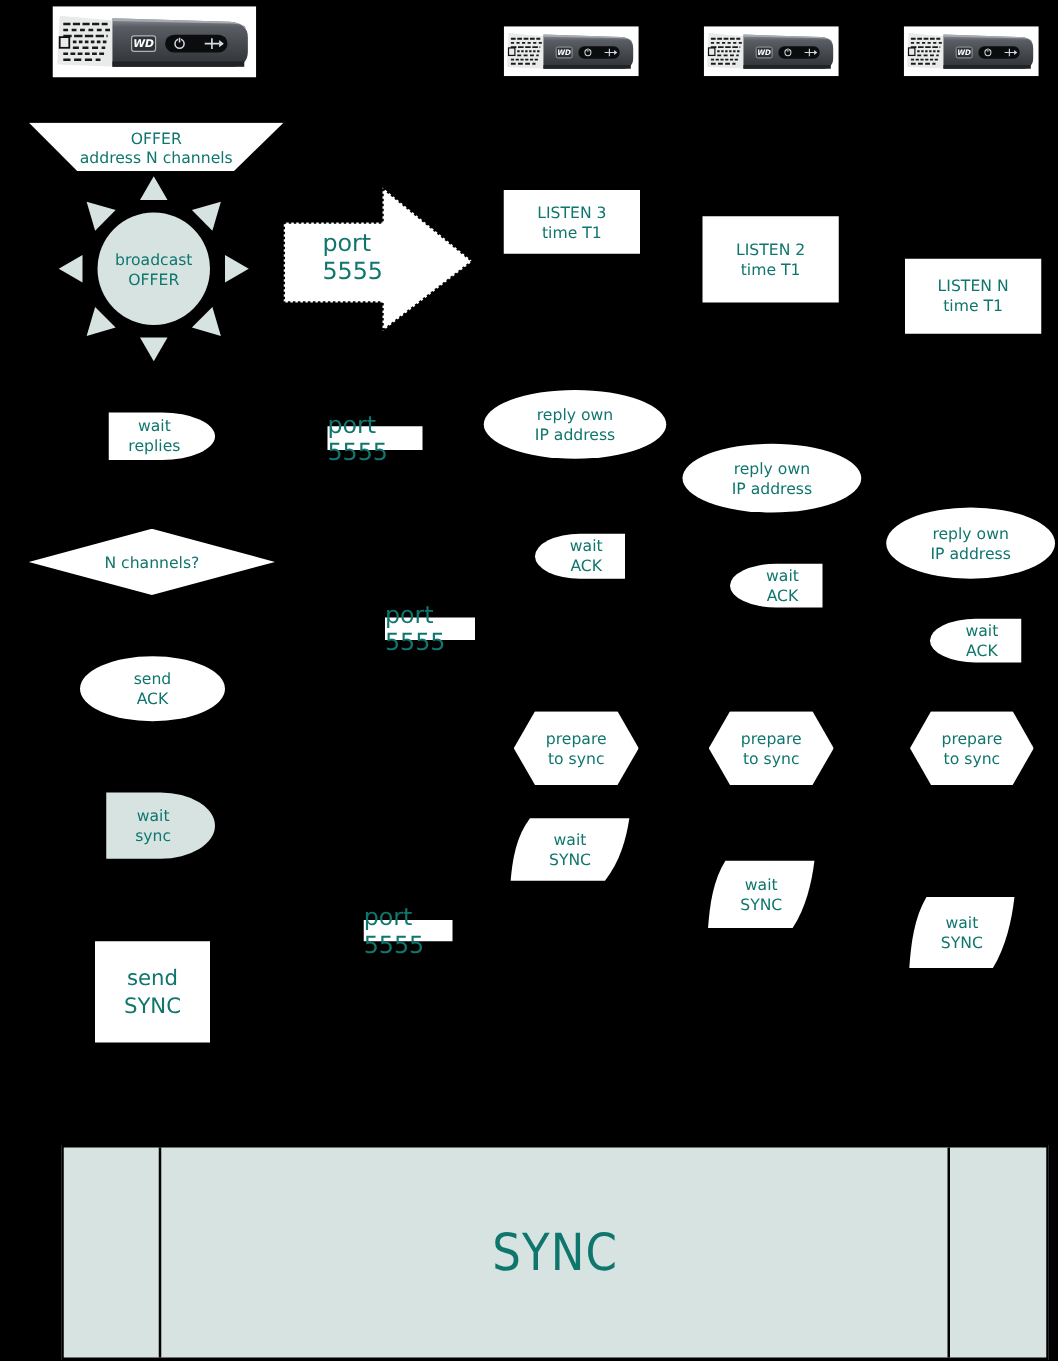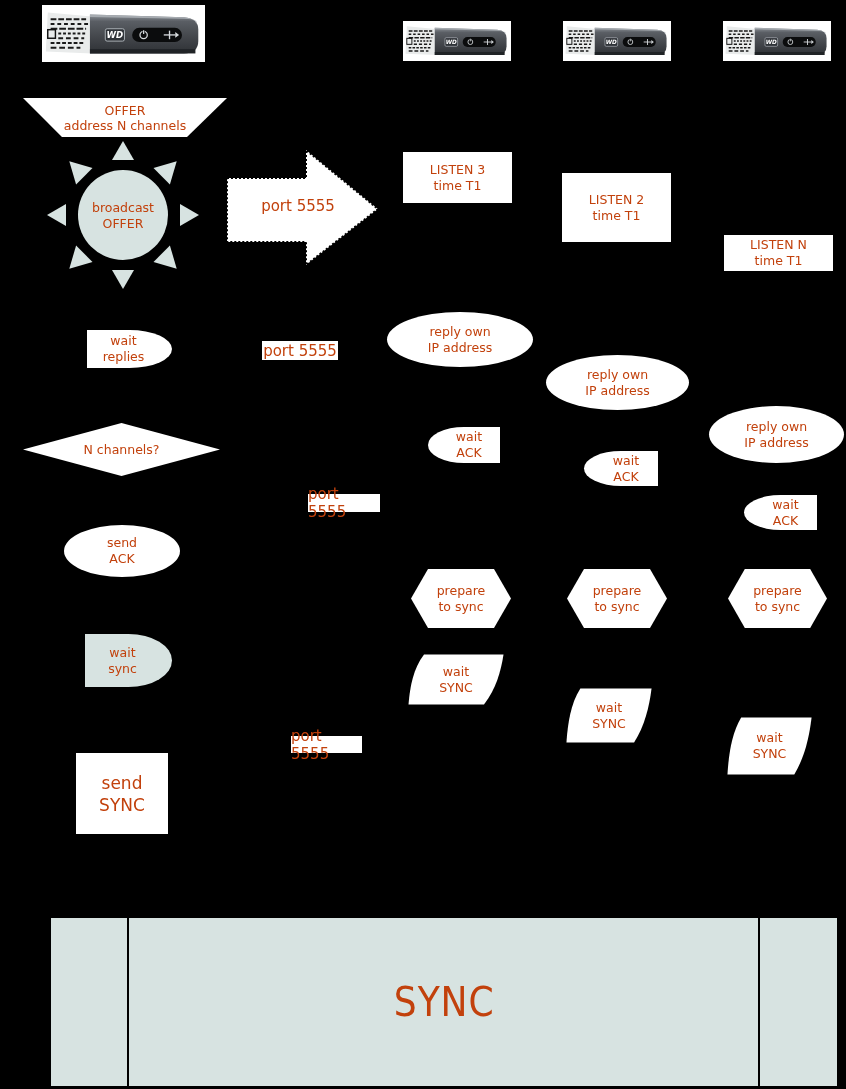--- a/index.html
+++ b/index.html
@@ -1,29 +1,29 @@
 <!DOCTYPE html>
 <html><head>
 <meta charset="utf-8">
 <style>
   html,body{margin:0;padding:0;background:#000;}
   .canvas{position:relative;width:846px;height:1089px;background:#000;overflow:hidden;
-          font-family:"DejaVu Sans","Liberation Sans",sans-serif;color:#c2410c;}
+          font-family:"DejaVu Sans","Liberation Sans",sans-serif;color:#0f766e;}
   .abs{position:absolute;}
   .node{position:absolute;display:flex;flex-direction:column;align-items:center;justify-content:center;
         text-align:center;background:#fff;font-size:12.5px;line-height:16px;}
   .accent{background:#d7e3e1;}
   .ellipse{border-radius:50%;}
   .d-right{border-top-right-radius:50% 50%;border-bottom-right-radius:50% 50%;}
   .d-left{border-top-left-radius:50% 50%;border-bottom-left-radius:50% 50%;}
   .diamond{clip-path:polygon(0% 50%,50% 0%,100% 50%,50% 100%);}
   .hex{clip-path:polygon(0% 50%,17% 0%,83% 0%,100% 50%,83% 100%,17% 100%);}
   .trap{clip-path:polygon(0% 0%,100% 0%,80.4% 100%,19.1% 100%);}
   .plabel{position:absolute;background:#fff;display:flex;align-items:center;justify-content:center;
-          font-size:15px;}
+          font-size:19px;}
   .plabel.clear{background:transparent;}
   .overlay{position:absolute;display:flex;flex-direction:column;align-items:center;justify-content:center;
            text-align:center;font-size:12.5px;line-height:16px;background:transparent;}
   .wavebox{position:absolute;}
   .wavebox svg{position:absolute;left:0;top:0;width:100%;height:100%;}
   .wavebox .overlay{left:0;top:0;width:100%;height:100%;}
   .sync-bar{position:absolute;left:49px;top:916px;width:786px;height:168px;background:#d7e3e1;
             border:2px solid #000;}
   .sync-divider{position:absolute;top:0;bottom:0;width:2px;background:#000;}
   .sync-label-wrap{position:absolute;left:78px;top:0;width:631px;height:100%;
@@ -203,21 +203,21 @@
     <svg viewBox="0 0 96 51" preserveAspectRatio="none">
       <path d="M16,0.5 H95.5 C93,17 88,35 76,50.5 H0.5 C2,33 5,15 16,0.5 Z" fill="#ffffff"></path>
     </svg>
     <div class="overlay">
       <span>wait</span>
       <span>SYNC</span>
     </div>
   </div>
 
   
-  <div class="node" style="left:724px;top:207px;width:109px;height:36px;margin-top:28px;">
+  <div class="node" style="left:724px;top:207px;width:109px;height:60px;">
     <span>LISTEN N</span>
     <span>time T1</span>
   </div>
   <div class="node ellipse" style="left:709px;top:406px;width:135px;height:57px;">
     <span>reply own</span>
     <span>IP address</span>
   </div>
   <div class="node d-left pad-l" style="left:744px;top:495px;width:63px;height:35px;">
     <span>wait</span>
     <span>ACK</span>

